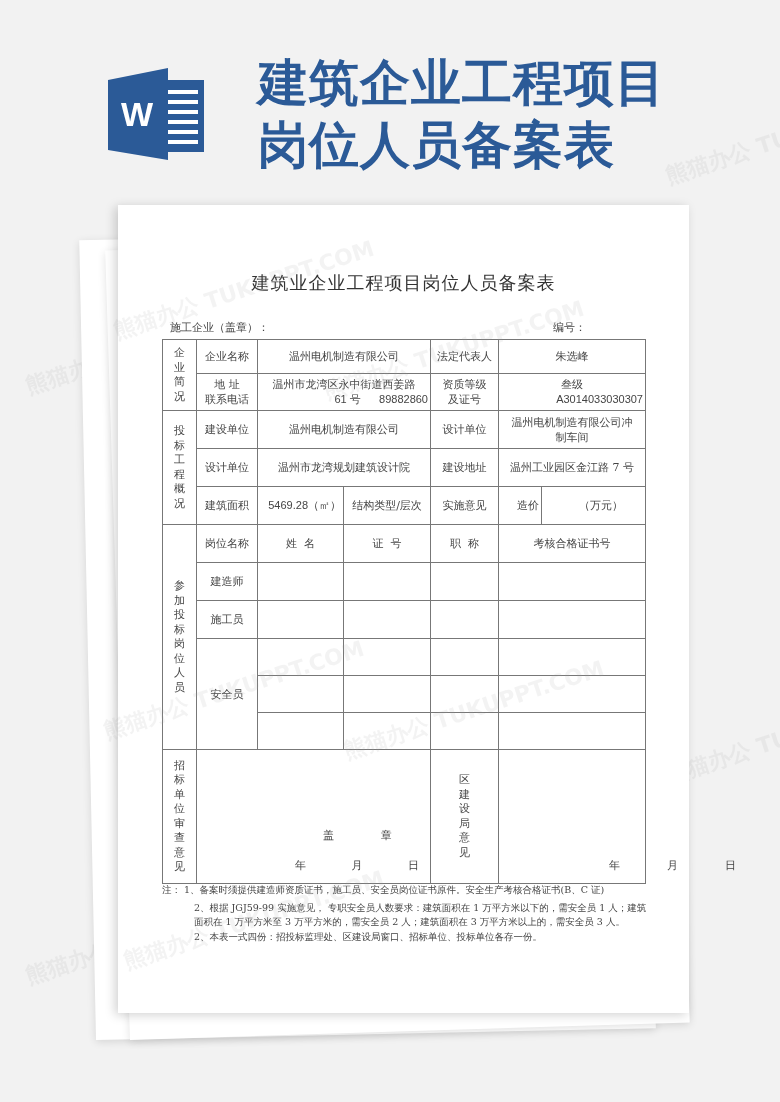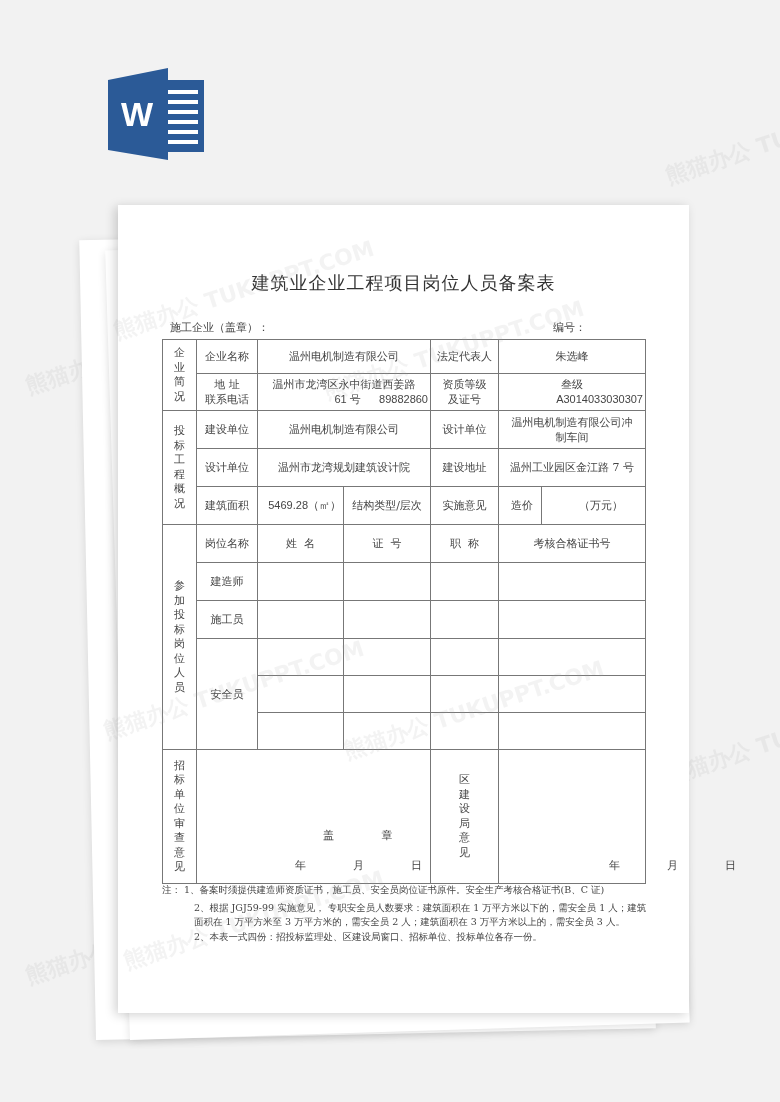--- a/index.html
+++ b/index.html
@@ -51,23 +51,23 @@
   .form-table td {
     border: 1px solid #777;
     text-align: center;
     vertical-align: middle;
     line-height: 15px;
     padding: 0 2px;
   }
   .form-table td.vert { line-height: 14.5px; }
   .form-table .sans { font-family: "Liberation Sans", "DejaVu Sans", sans-serif; text-align: right; }
   .form-table td.right { text-align: right; padding-right: 22px; }
-  .form-table td.left { text-align: center; padding-left: 6px; }
+  .form-table td.left { text-align: right; padding-left: 6px; }
   .vchars span { display: block; }
-  .opinion-cell { position: relative; }
+  .opinion-cell { position: relative; font-family: Liberation Serif, serif; }
   .opinion-cell .stamp { position: absolute; left: 126px; top: 78px; letter-spacing: 22px; }
   .opinion-cell .date { position: absolute; left: 98px; top: 108px; word-spacing: 20px; }
   .opinion-cell2 { position: relative; }
   .opinion-cell2 .date { position: absolute; left: 110px; top: 108px; word-spacing: 20px; }
 
   .notes {
     position: absolute; left: 44px; top: 678px; width: 490px;
     font-size: 9.5px; color: #444; line-height: 14px;
   }
   .notes .lbl { position: absolute; left: 0; top: 0; }
@@ -90,20 +90,24 @@
     <rect x="52" y="12" width="44" height="72" fill="#2b5a97"></rect>
     <rect x="58" y="22" width="32" height="4" fill="#fff"></rect>
     <rect x="58" y="32" width="32" height="4" fill="#fff"></rect>
     <rect x="58" y="42" width="32" height="4" fill="#fff"></rect>
     <rect x="58" y="52" width="32" height="4" fill="#fff"></rect>
     <rect x="58" y="62" width="32" height="4" fill="#fff"></rect>
     <rect x="58" y="72" width="32" height="4" fill="#fff"></rect>
     <polygon points="0,12 60,0 60,92 0,82" fill="#2b5a97"></polygon>
     <text x="29" y="58" text-anchor="middle" font-family="Liberation Sans, sans-serif" font-weight="bold" font-size="34" fill="#fff">W</text>
   </svg>
+  <div class="banner-title">
+    <div>建筑企业工程项目</div>
+    <div>岗位人员备案表</div>
+  </div>
 </div>
 
 <div class="wm" style="left:20px;top:330px;">熊猫办公 TUKUPPT.COM</div>
 <div class="wm" style="left:660px;top:120px;">熊猫办公 TUKUPPT.COM</div>
 <div class="wm" style="left:660px;top:720px;">熊猫办公 TUKUPPT.COM</div>
 <div class="wm" style="left:20px;top:920px;">熊猫办公 TUKUPPT.COM</div>
 
 <div class="paper-back b1"></div>
 <div class="paper-back b2"></div>
 

